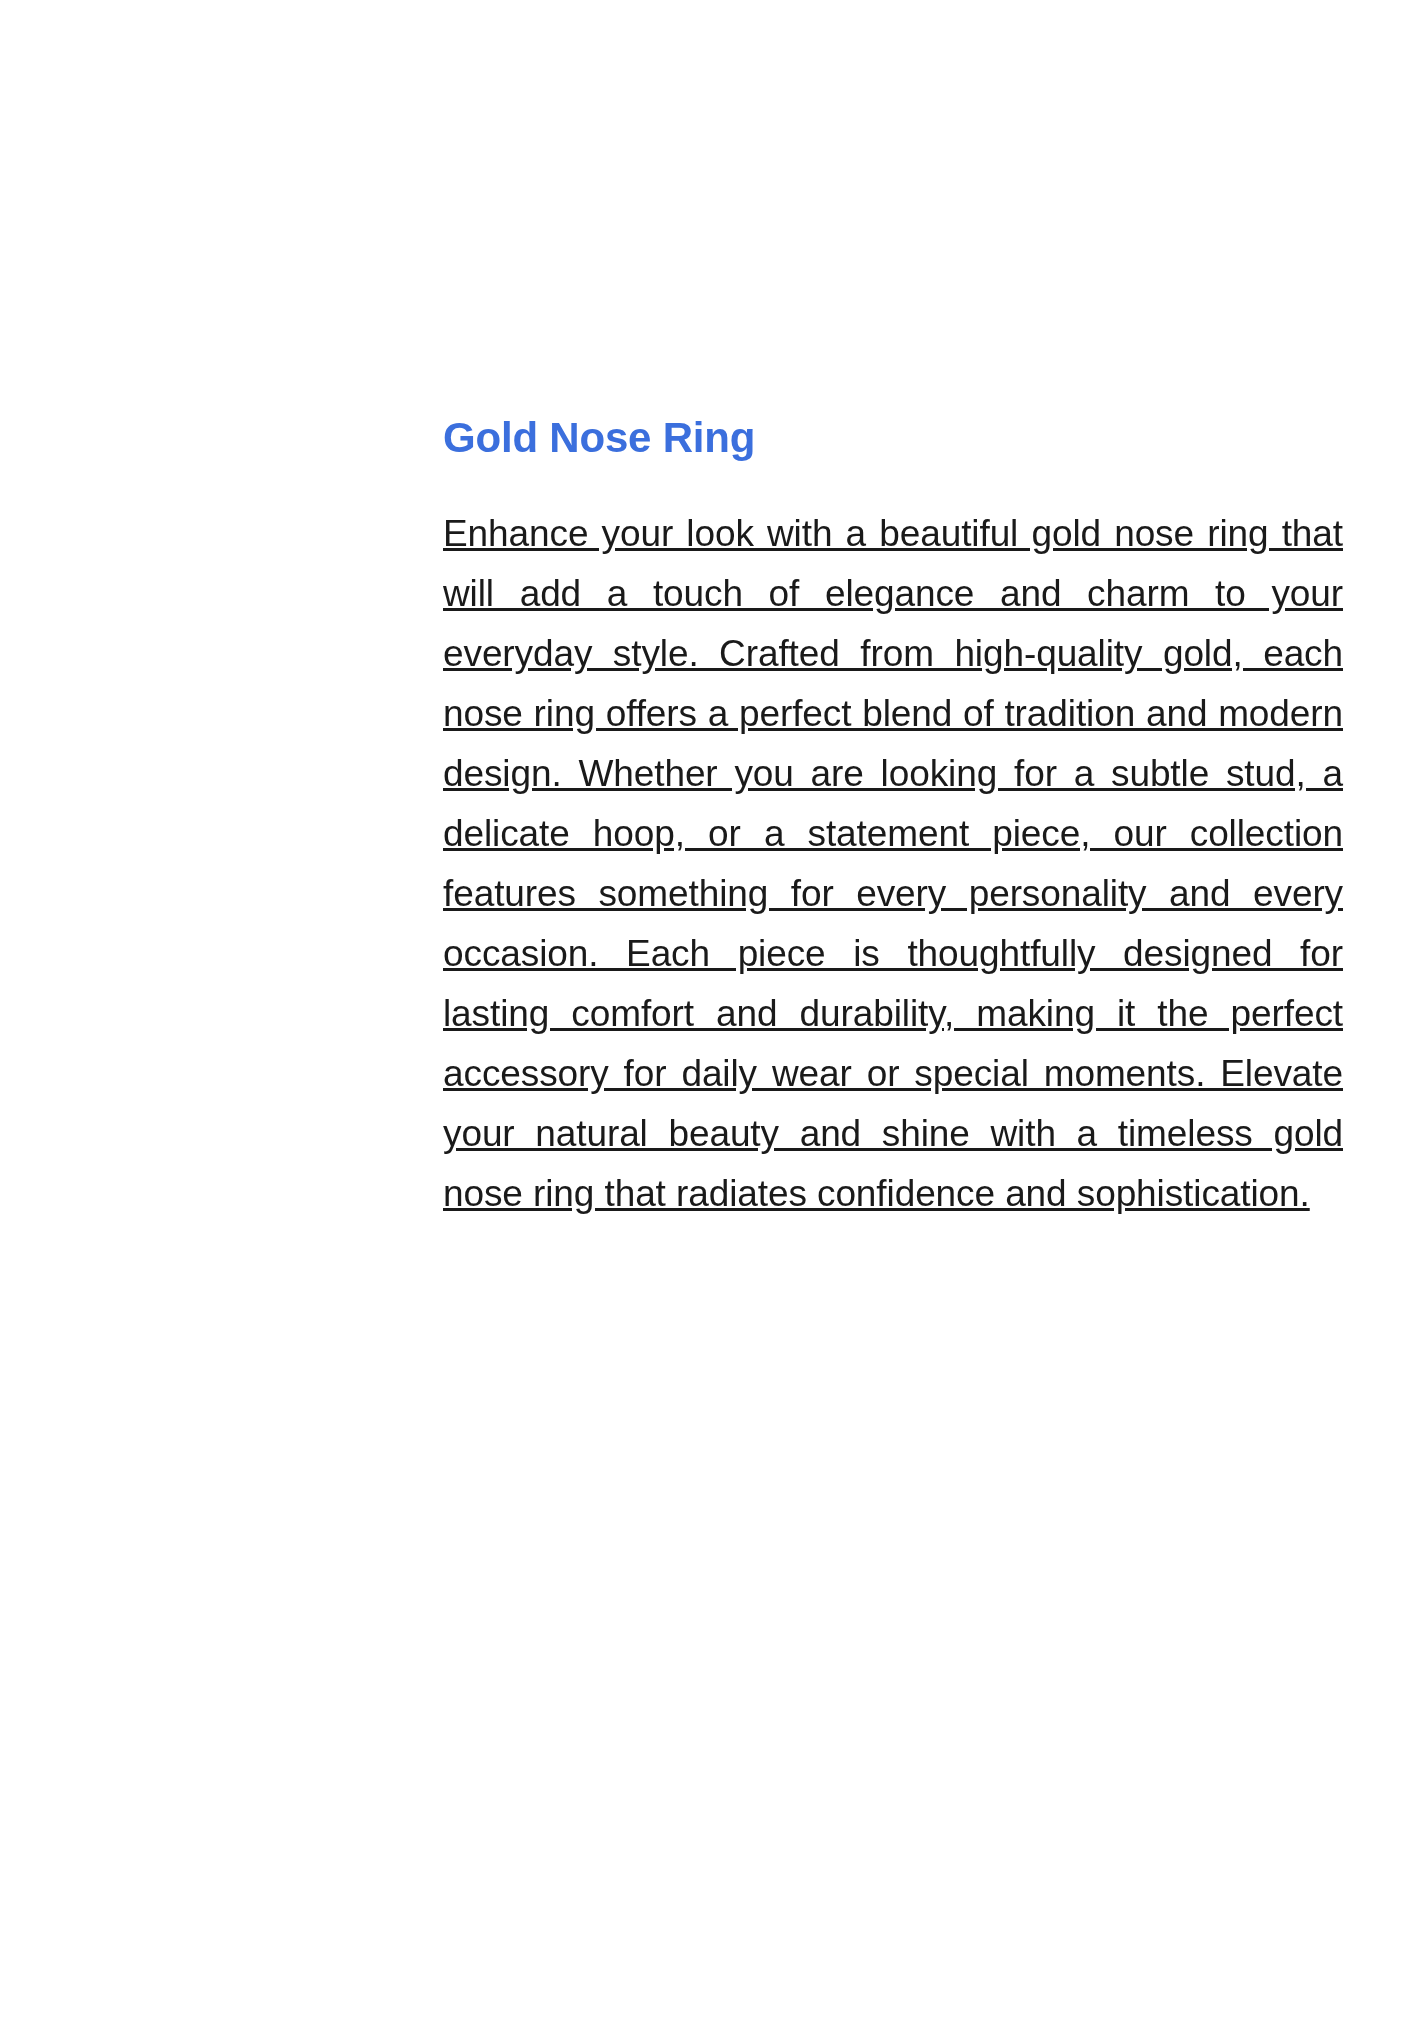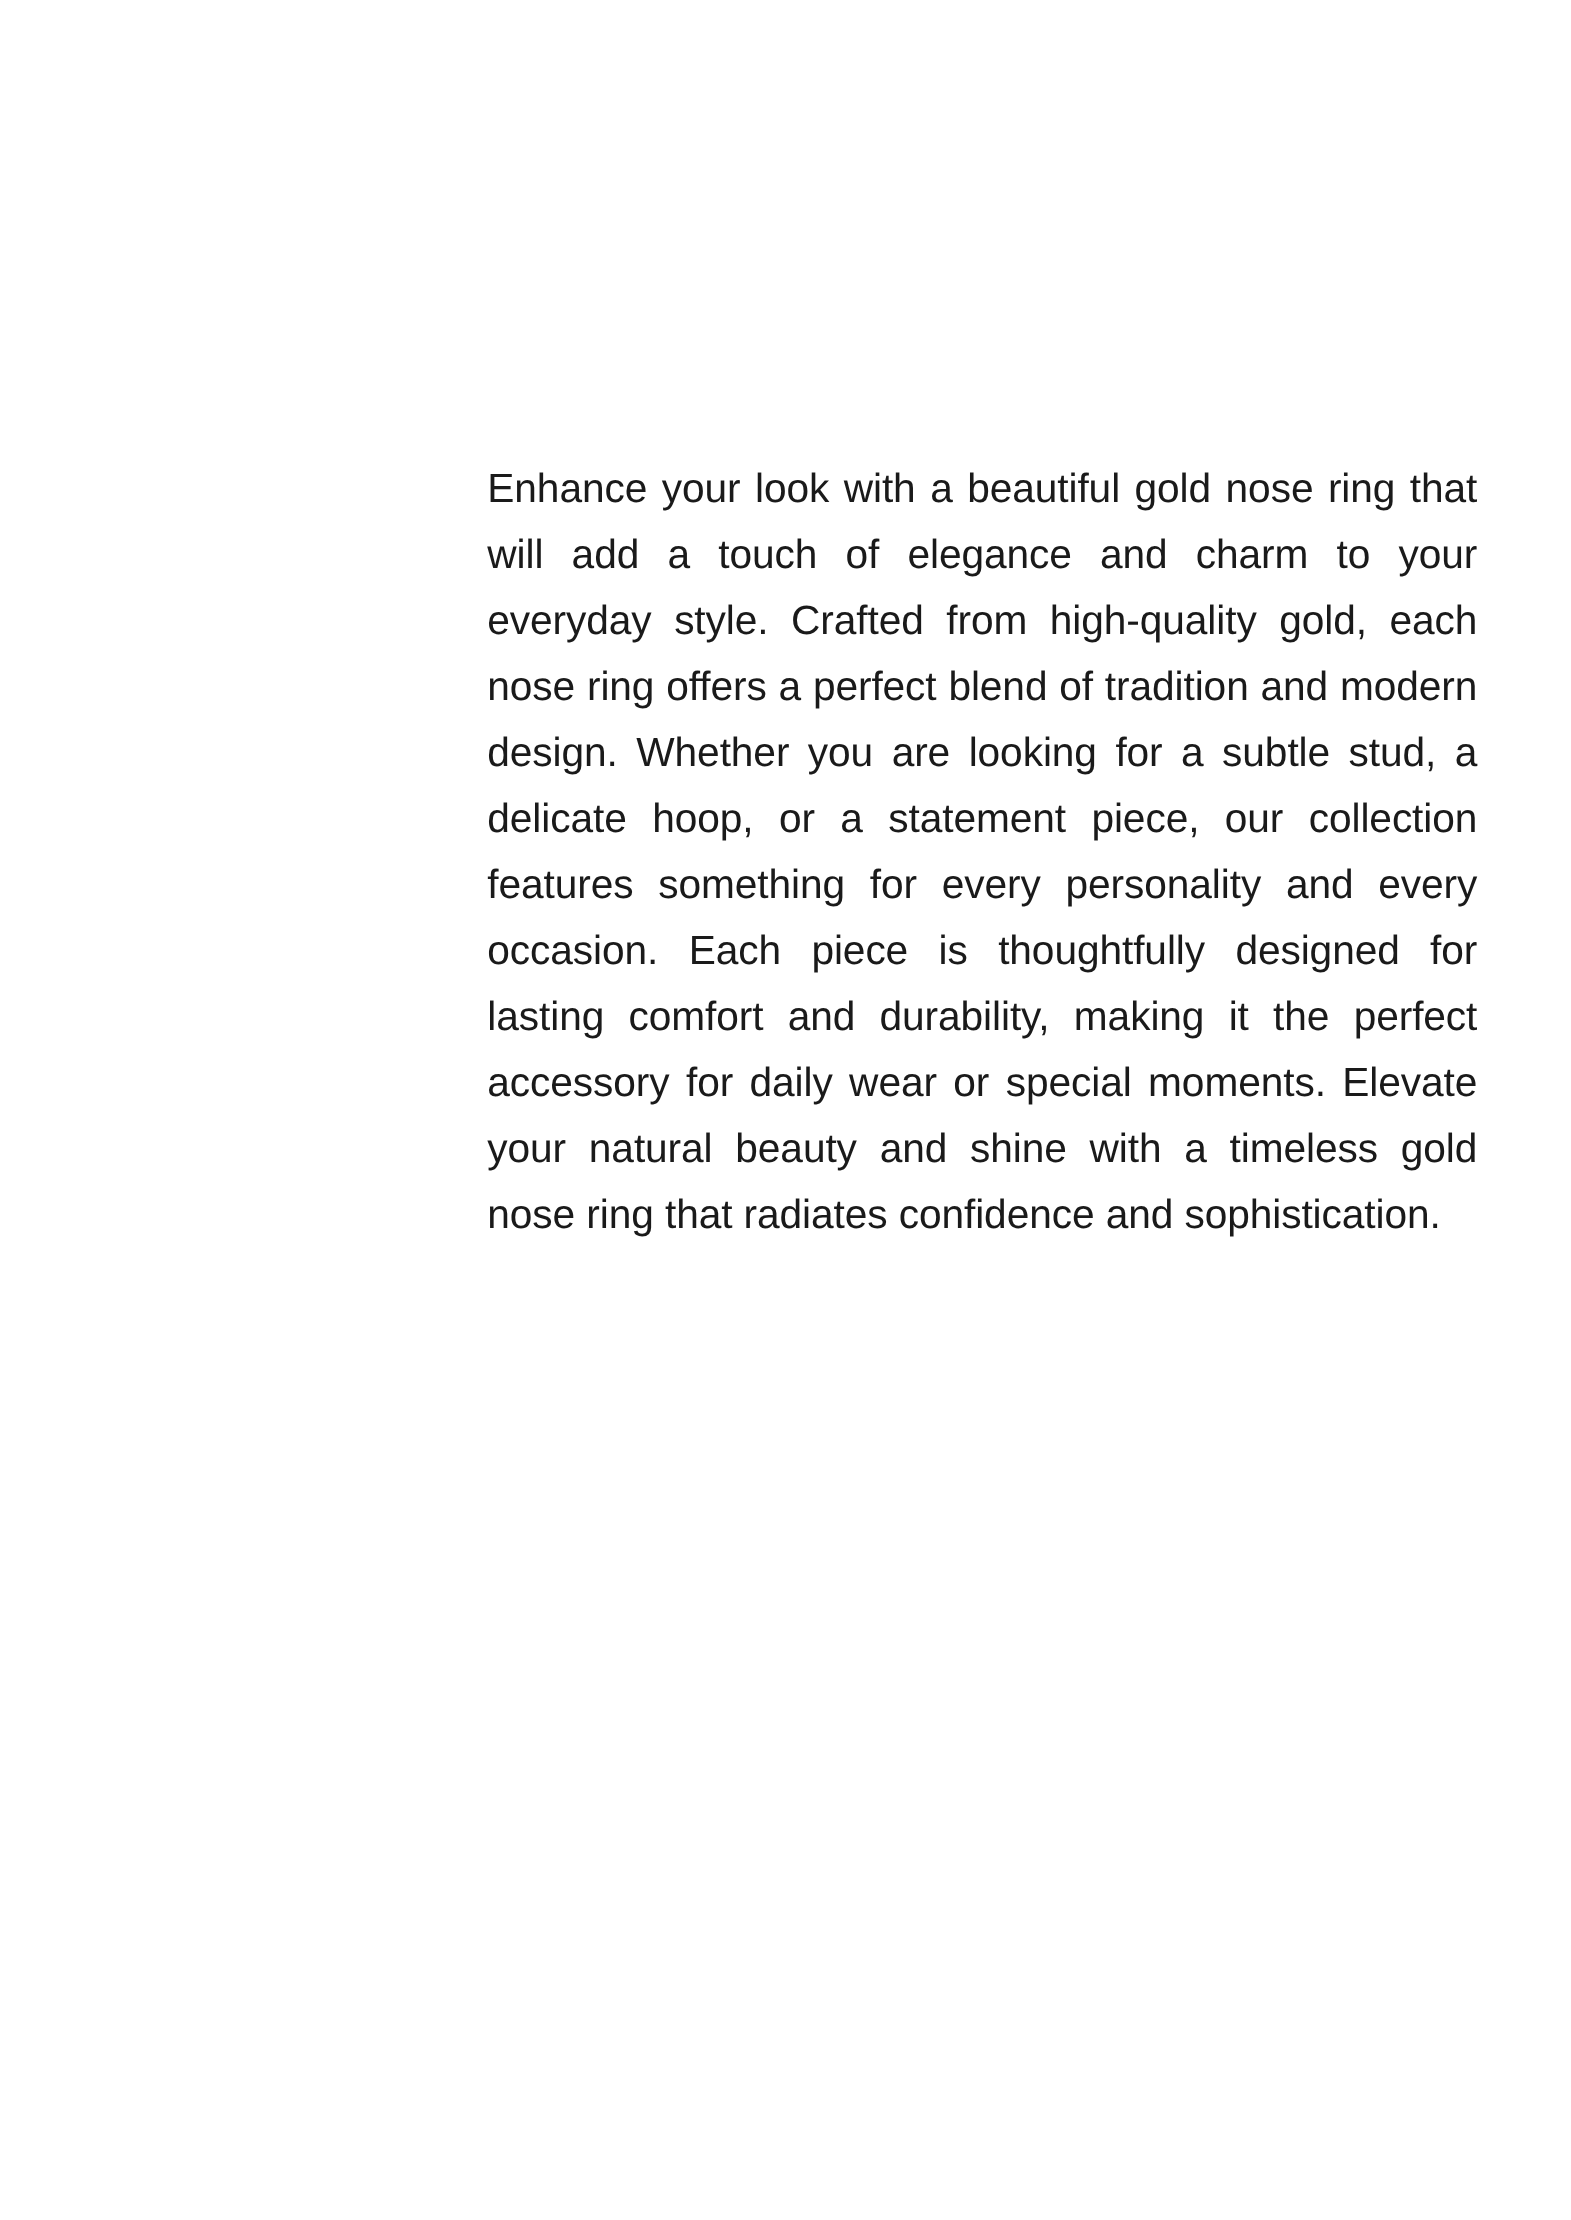--- a/index.html
+++ b/index.html
@@ -46,27 +46,29 @@
     margin: 0;
     font-family: "Liberation Sans", sans-serif;
     font-size: 37px;
     line-height: 60px;
     font-weight: 400;
     color: #1a1a1a;
     text-align: justify;
     text-justify: inter-word;
     letter-spacing: -0.1px;
     word-spacing: 0px;
+    text-decoration: underline;
   }
 </style>
 </head>
 <body>
 
 <div class="page">
 
   <div class="content-block">
 
+    <h1 class="product-title">Gold Nose Ring</h1>
 
     <p class="product-description">Enhance your look with a beautiful gold nose ring that will add a touch of elegance and charm to your everyday style. Crafted from high-quality gold, each nose ring offers a perfect blend of tradition and modern design. Whether you are looking for a subtle stud, a delicate hoop, or a statement piece, our collection features something for every personality and every occasion. Each piece is thoughtfully designed for lasting comfort and durability, making it the perfect accessory for daily wear or special moments. Elevate your natural beauty and shine with a timeless gold nose ring that radiates confidence and sophistication.</p>
 
   </div>
 
 </div>
 
 </body></html>

